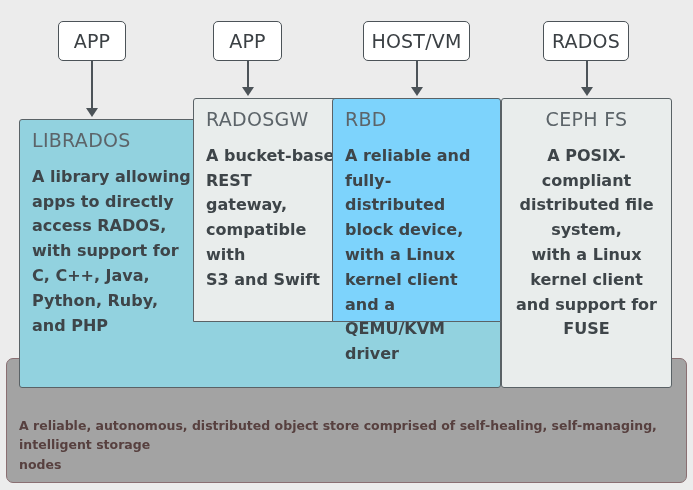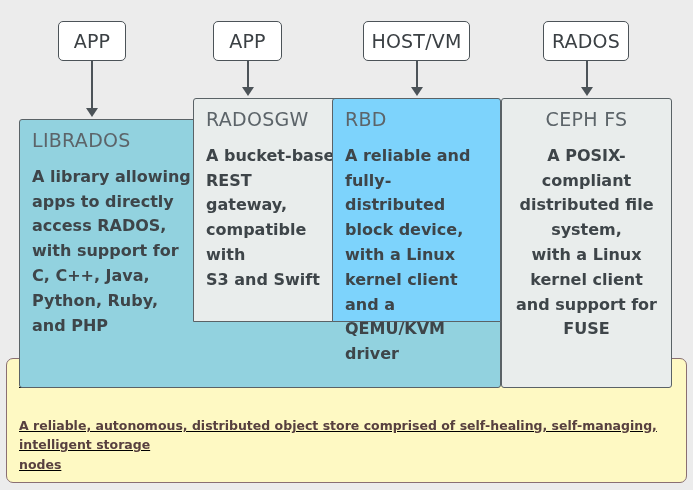--- a/index.html
+++ b/index.html
@@ -84,24 +84,23 @@
   #rbd-box {
     background: #7dd3fc;
     border-radius: 3px 3px 0 0;
   }
   #cephfs-box {
     background: #E9EDEC;
     border-radius: 3px;
     text-align: center;
   }
   #rados-box {
-    background: #fef9c3;
+    background: #a3a3a3;
     border-radius: 7px;
     border: 1.4px solid #8A6F72;
-    text-decoration: underline;
   }
   #rados-box .layer-title {
     color: #6E4B49;
     margin-bottom: 26px;
   }
   #rados-box .layer-desc {
     color: #57403F;
     font-size: 12.5px;
   }
 </style>

